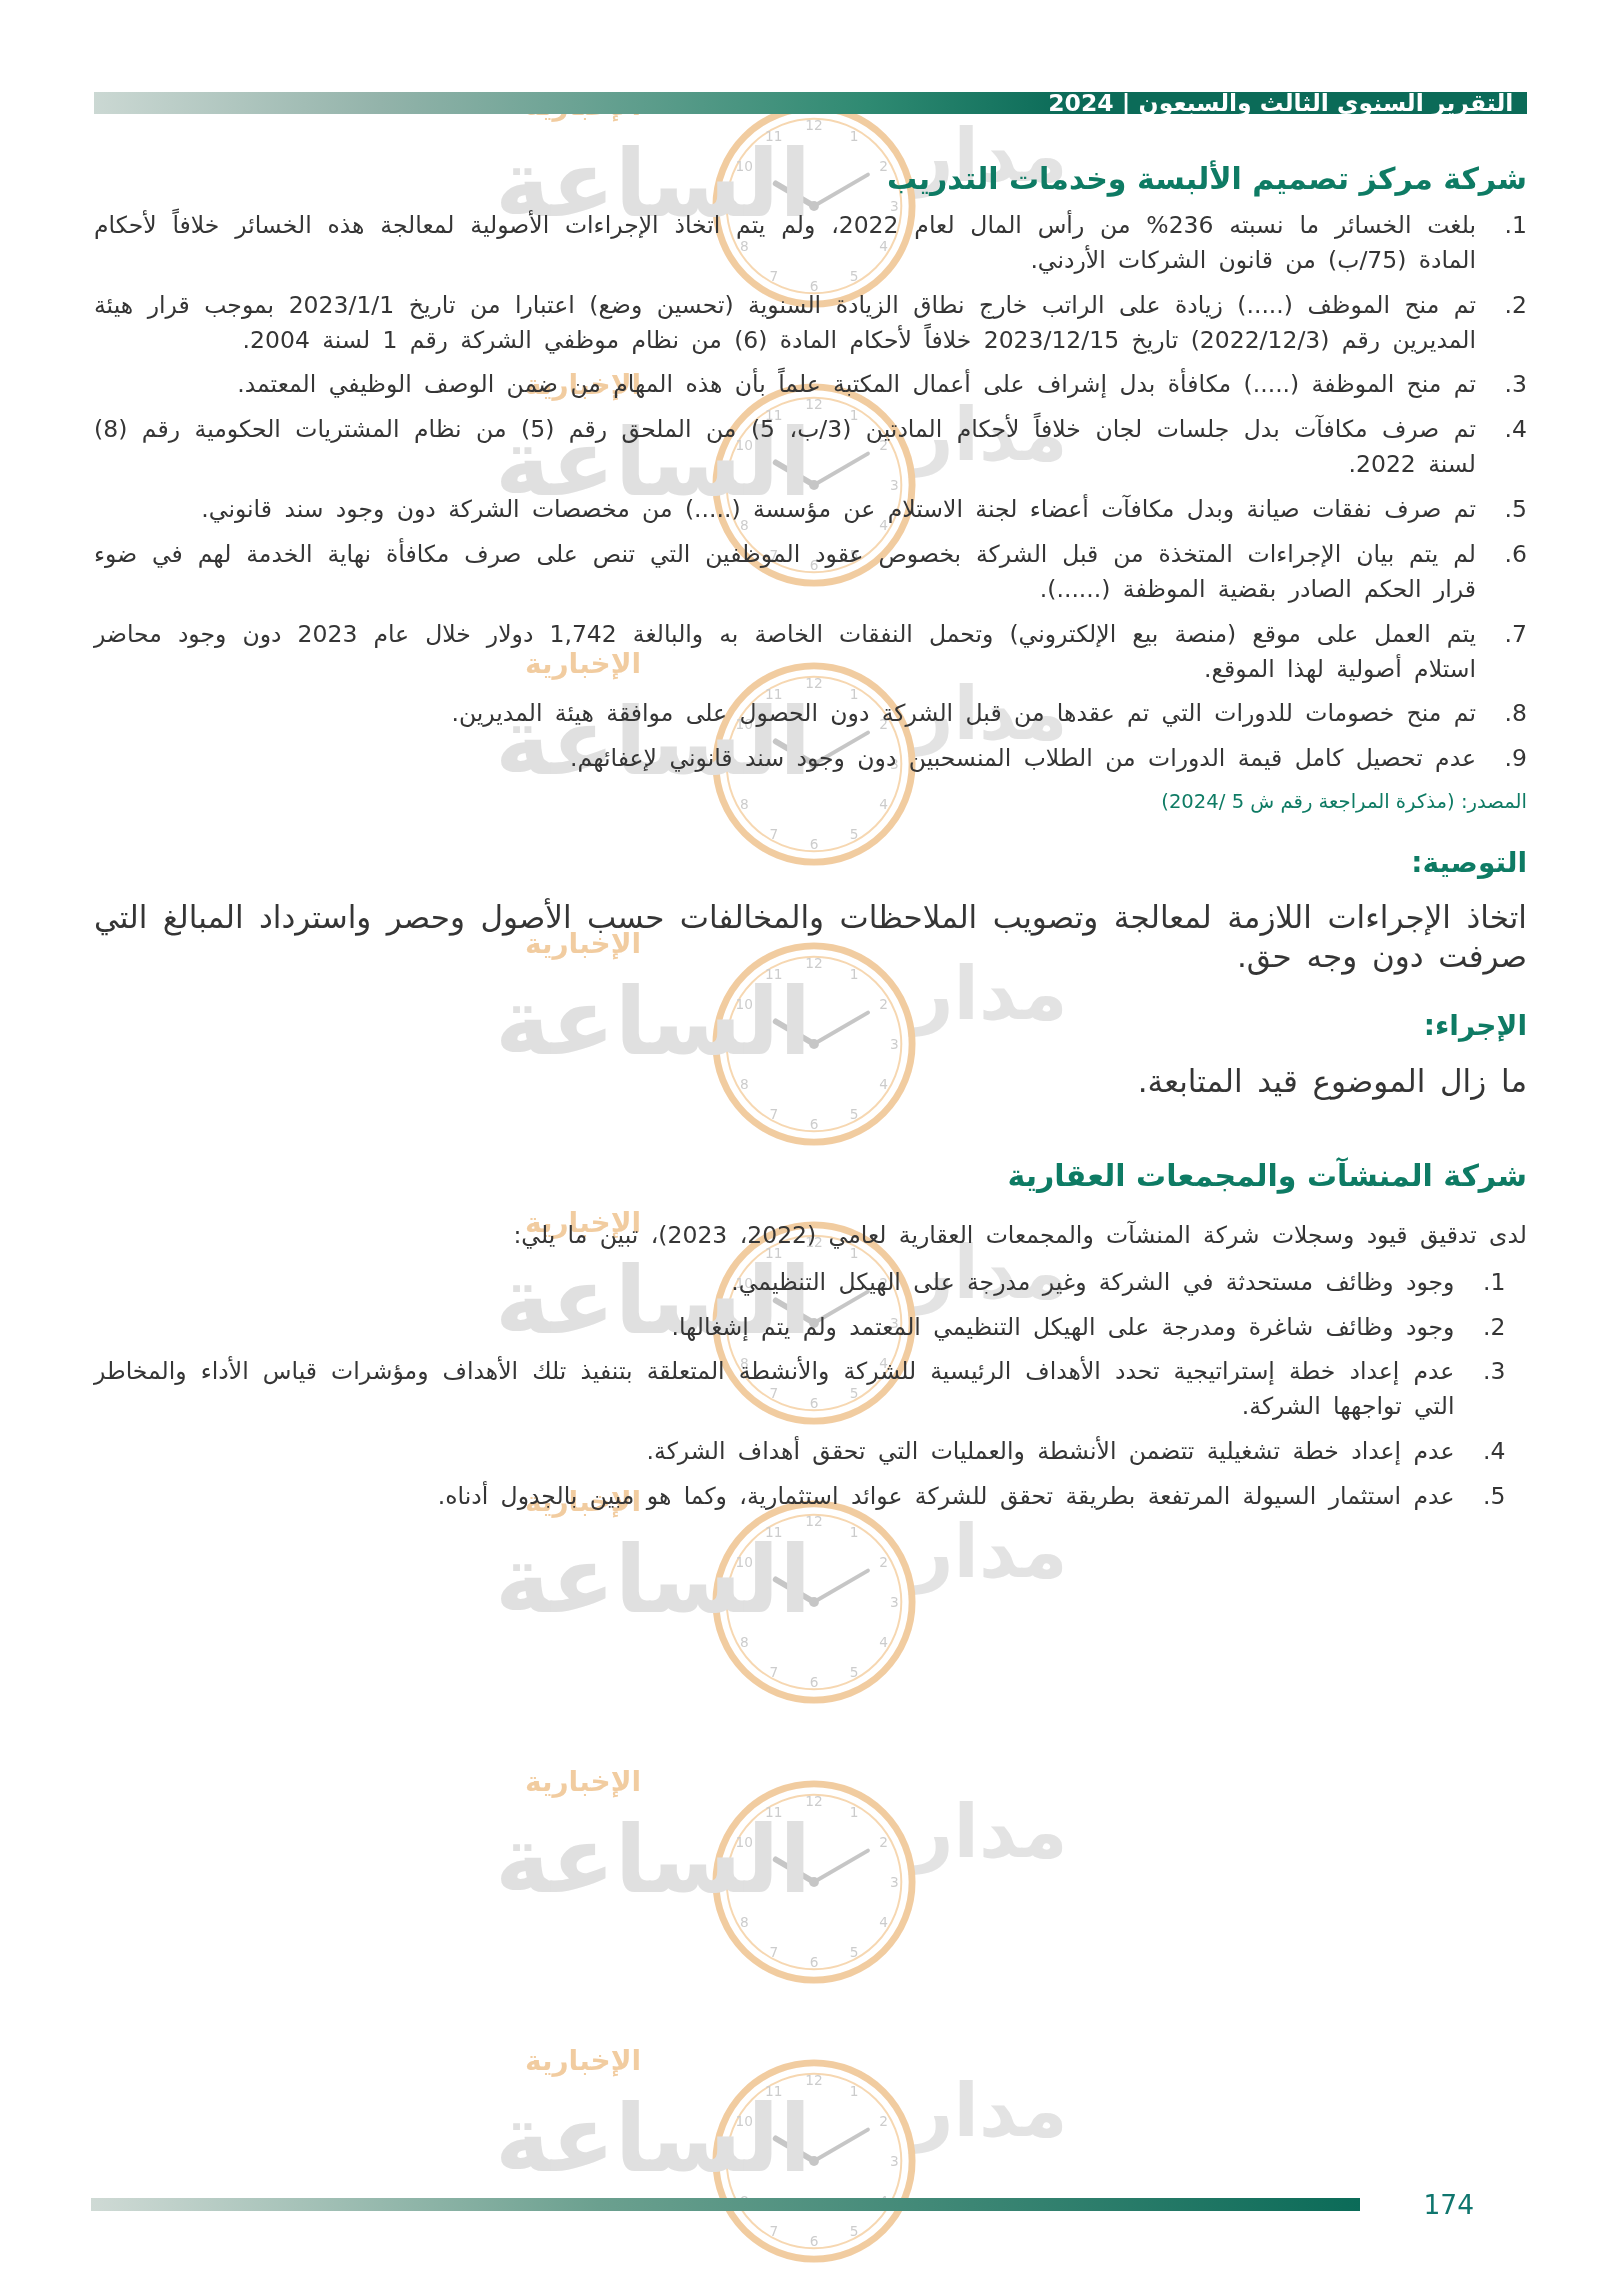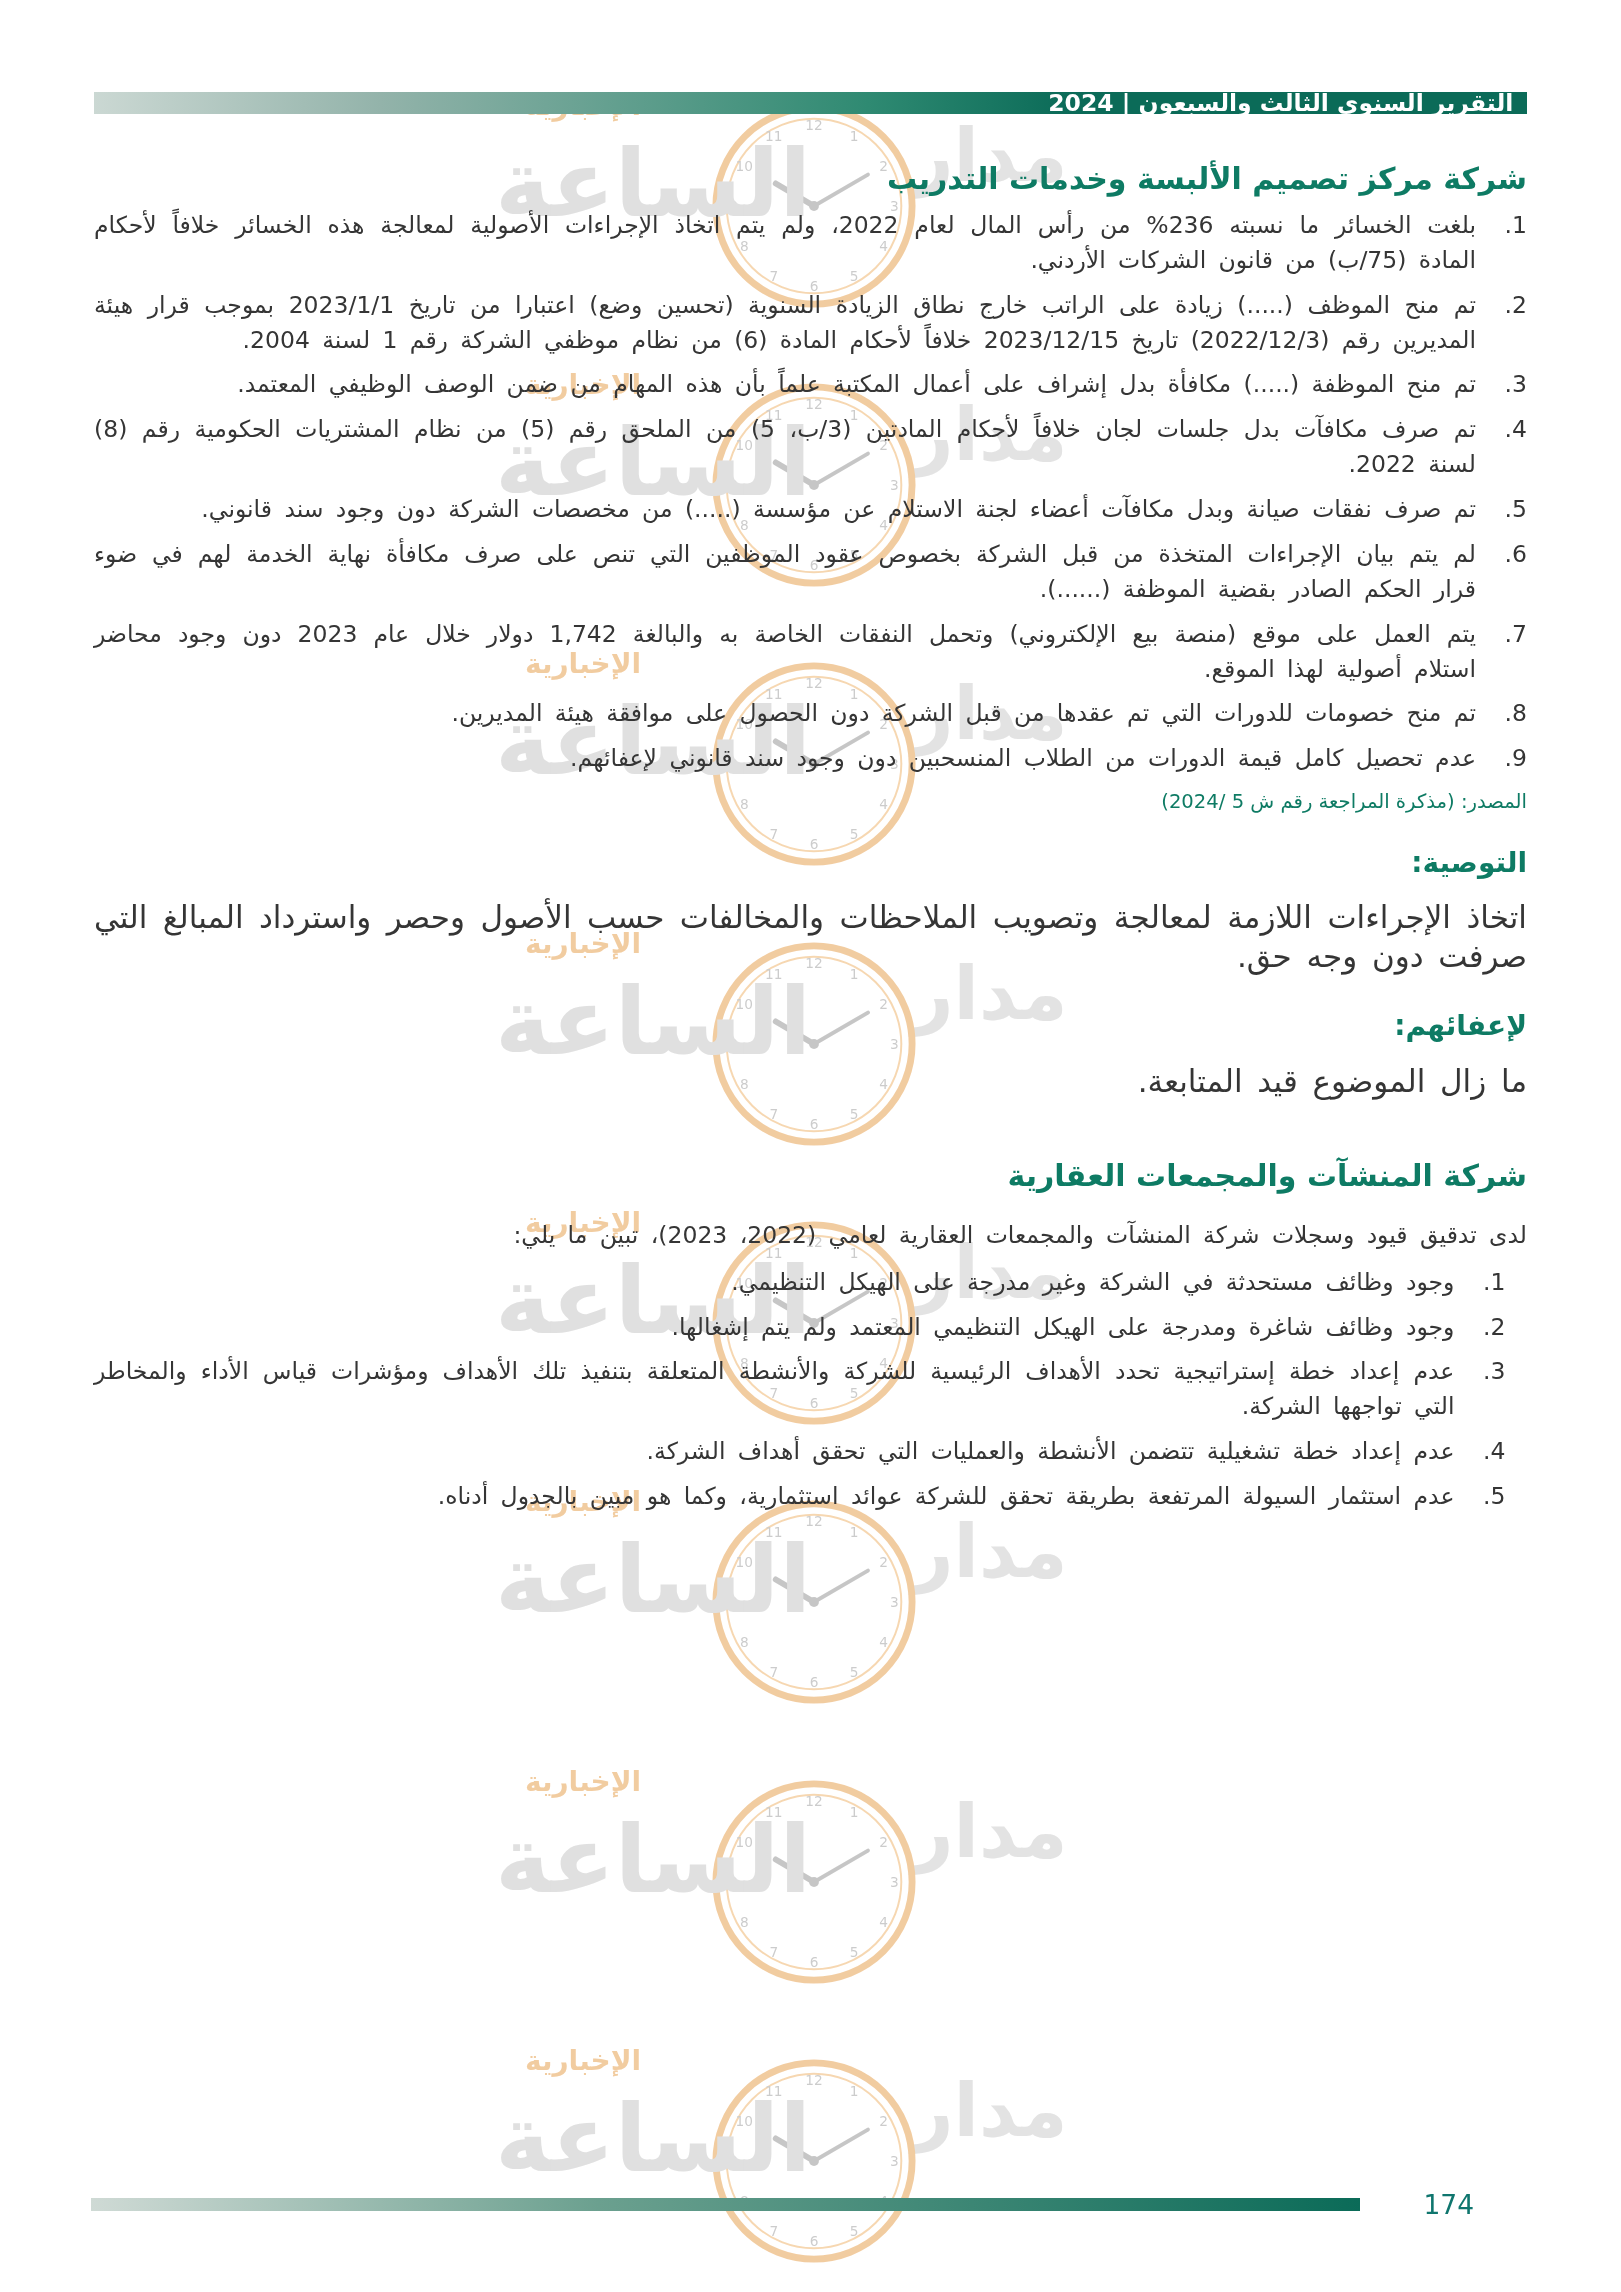--- a/index.html
+++ b/index.html
@@ -315,21 +315,21 @@
             <span class="list-num">9.</span>
             <span class="list-text">عدم تحصيل كامل قيمة الدورات من الطلاب المنسحبين دون وجود سند قانوني لإعفائهم.</span>
           </div>
         </div>
 
       <p class="source-note">المصدر: (مذكرة المراجعة رقم ش 5 /2024)</p>
 
       <h2 class="sub-heading">التوصية:</h2>
       <p class="body-text">اتخاذ الإجراءات اللازمة لمعالجة وتصويب الملاحظات والمخالفات حسب الأصول وحصر واسترداد المبالغ التي صرفت دون وجه حق.</p>
 
-      <h2 class="sub-heading">لإعفائهم:</h2>
+      <h2 class="sub-heading">الإجراء:</h2>
       <p class="body-text">ما زال الموضوع قيد المتابعة.</p>
     </section>
 
     <section>
       <h1 class="section-title second">شركة المنشآت والمجمعات العقارية</h1>
       <p class="intro">لدى تدقيق قيود وسجلات شركة المنشآت والمجمعات العقارية لعامي (2022، 2023)، تبين ما يلي:</p>
 
       <div class="list indent2">
 
           <div class="list-item">

